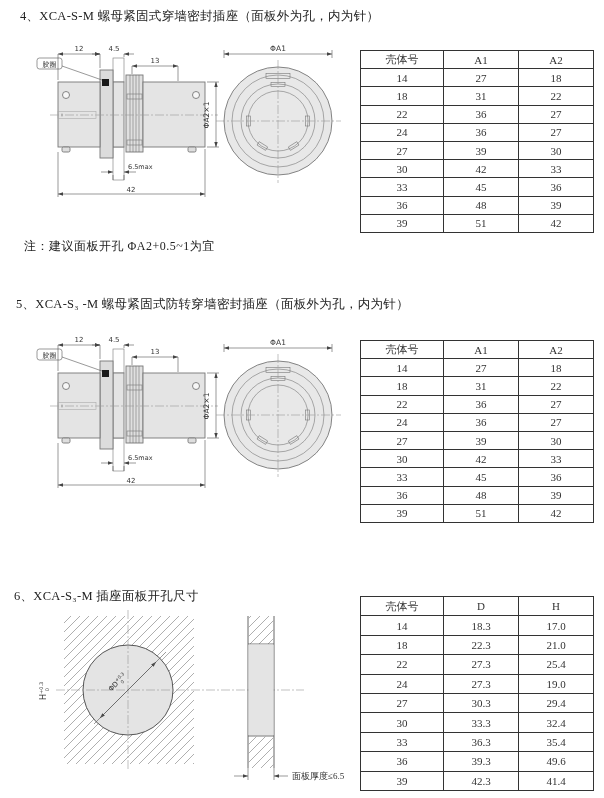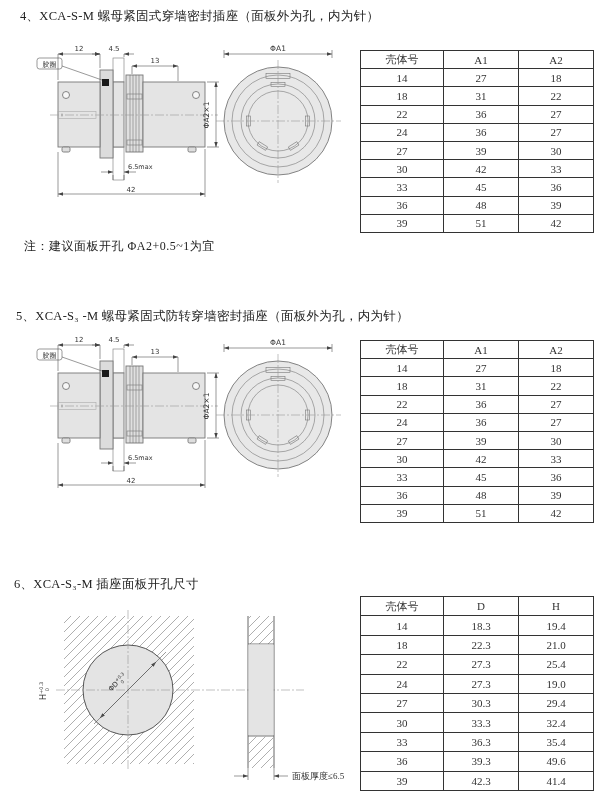--- a/index.html
+++ b/index.html
@@ -179,21 +179,21 @@
         <tr>
           <td class="c1">39</td>
           <td class="c2">51</td>
           <td class="c3">42</td>
         </tr>
       </tbody>
     </table>
 
   <div class="note" style="left:24px;top:238px;">注：建议面板开孔 ΦA2+0.5~1为宜</div>
 
-  <div class="heading" style="left:16px;top:308px;">5、XCA-S₃ -M 螺母紧固式防转穿墙密封插座（面板外为孔，内为针）</div>
+  <div class="heading" style="left:16px;top:296px;">5、XCA-S₃ -M 螺母紧固式防转穿墙密封插座（面板外为孔，内为针）</div>
 
   <svg style="left:22px;top:333px;" width="200" height="160" viewBox="0 0 200 160">
     <defs>
       <pattern id="hC" width="6" height="6" patternUnits="userSpaceOnUse">
         <path d="M0,6 L6,0" stroke="#999" stroke-width="0.7"></path>
       </pattern>
       <marker id="arC" viewBox="0 0 10 10" refX="9.5" refY="5" markerWidth="9" markerHeight="9" orient="auto-start-reverse">
         <path d="M0,1.8 L10,5 L0,8.2 z" fill="#444"></path>
       </marker>
     </defs>
@@ -325,21 +325,21 @@
         </tr>
         <tr>
           <td class="c1">39</td>
           <td class="c2">51</td>
           <td class="c3">42</td>
         </tr>
       </tbody>
     </table>
 
 
-  <div class="heading" style="left:14px;top:576px;text-align:right;">6、XCA-S₃-M 插座面板开孔尺寸</div>
+  <div class="heading" style="left:14px;top:588px;text-align:right;">6、XCA-S₃-M 插座面板开孔尺寸</div>
 
   <svg style="left:16px;top:608px;" width="330" height="185" viewBox="0 0 330 185">
     <defs>
       <pattern id="hP" width="9" height="9" patternUnits="userSpaceOnUse">
         <path d="M0,9 L9,0" stroke="#9a9a9a" stroke-width="0.8"></path>
       </pattern>
       <marker id="arE" viewBox="0 0 10 10" refX="9.5" refY="5" markerWidth="9" markerHeight="9" orient="auto-start-reverse">
         <path d="M0,1.8 L10,5 L0,8.2 z" fill="#444"></path>
       </marker>
     </defs>
@@ -379,21 +379,21 @@
         <tr>
           <th class="c1">壳体号</th>
           <th class="c2">D</th>
           <th class="c3">H</th>
         </tr>
       </thead>
       <tbody>
         <tr>
           <td class="c1">14</td>
           <td class="c2">18.3</td>
-          <td class="c3">19.4</td>
+          <td class="c3">17.0</td>
         </tr>
         <tr>
           <td class="c1">18</td>
           <td class="c2">22.3</td>
           <td class="c3">21.0</td>
         </tr>
         <tr>
           <td class="c1">22</td>
           <td class="c2">27.3</td>
           <td class="c3">25.4</td>

